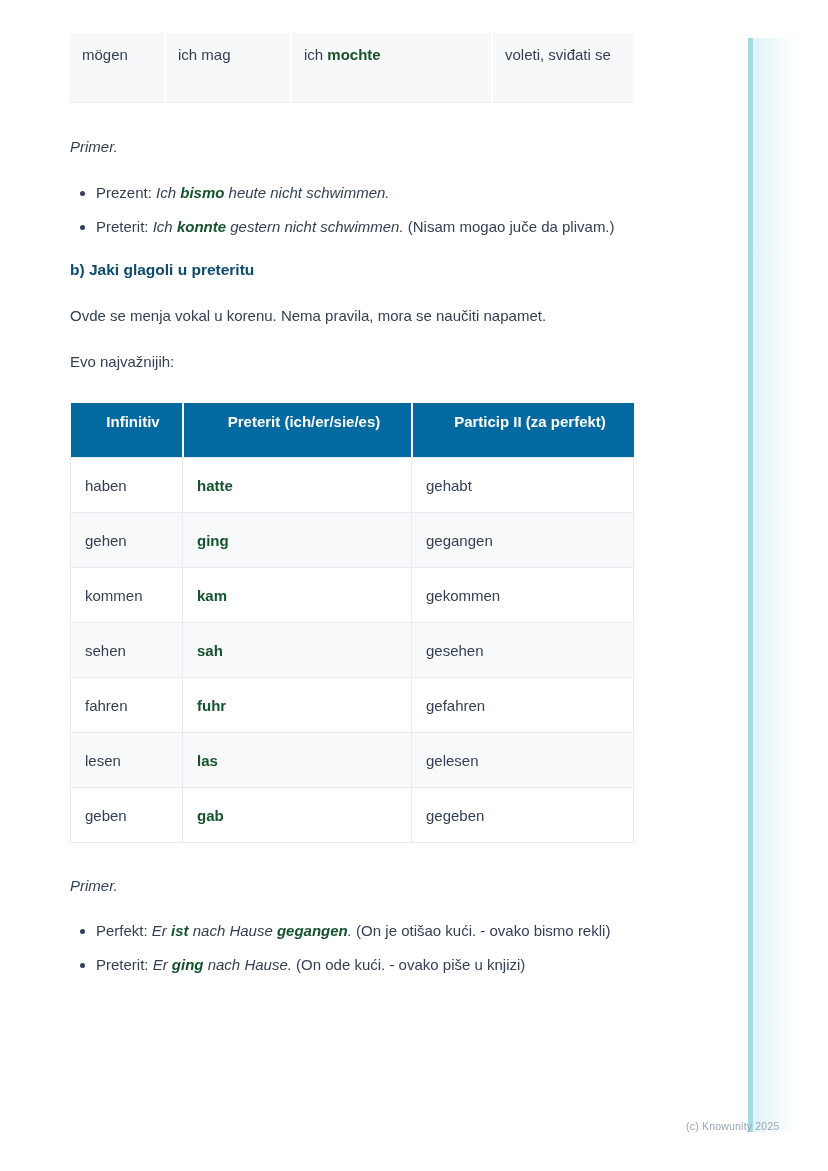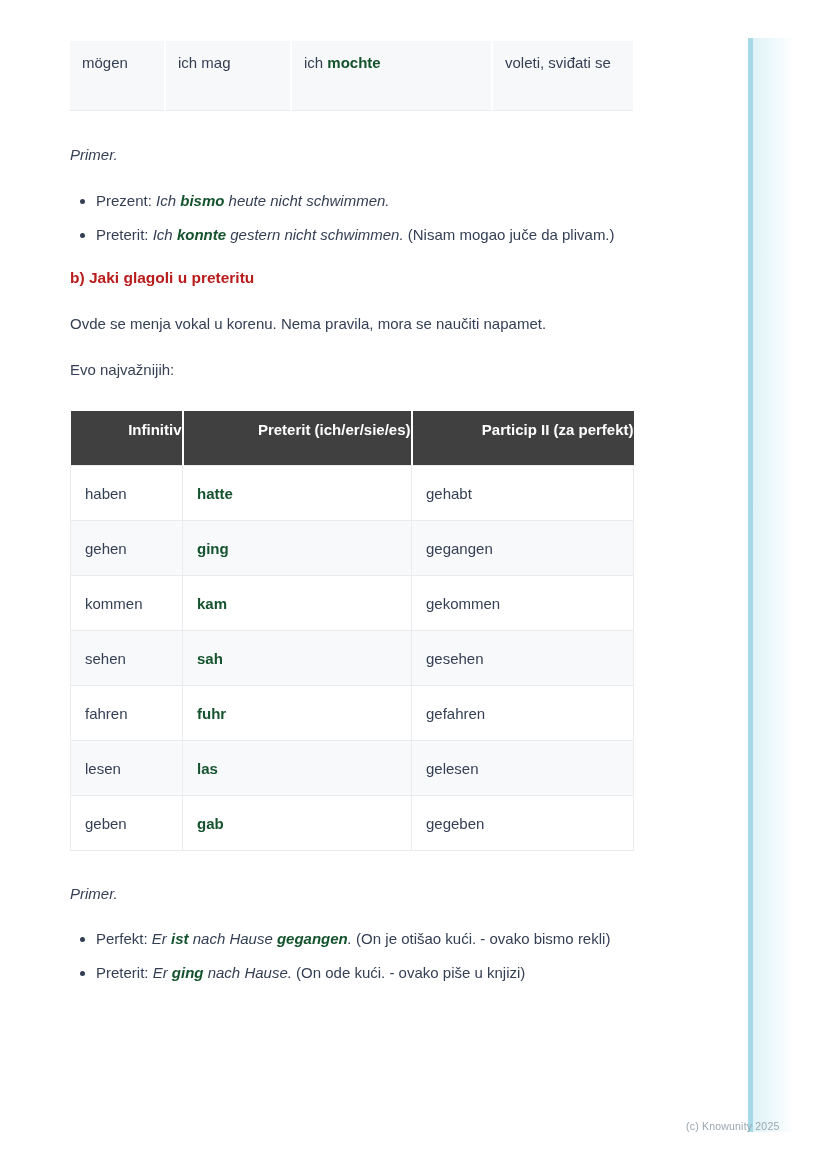--- a/index.html
+++ b/index.html
@@ -13,49 +13,49 @@
     font-size:15px;
   }
   .accent-strip{
     position:absolute;left:748px;top:38px;width:5px;height:1094px;
     background:#a5d9e6;z-index:1;
   }
   .accent-bar{
     position:absolute;left:753px;top:38px;width:42px;height:1094px;
     background:linear-gradient(to right,#def2f7,#ffffff);z-index:1;
   }
-  .content{position:absolute;left:70px;top:8px;width:563px;z-index:2;}
+  .content{position:absolute;left:70px;top:0;width:563px;z-index:2;}
 
   
   table{border-collapse:collapse;}
   .top-table{width:563px;margin-top:33px;table-layout:fixed;}
   .top-table td{
     background:#f7f8f9;
     vertical-align:top;
     padding:9px 12px;
     line-height:25px;
     border-right:2px solid #ffffff;
     border-bottom:1px solid #e9ebef;
     height:69px;box-sizing:border-box;
   }
   .top-table td:last-child{border-right:none;}
 
   .primer{margin:33px 0 0;font-style:italic;line-height:22px;}
   ul.bullets{margin:21px 0 0;padding:0 0 0 26px;}
   ul.bullets li{line-height:28px;margin:0 0 6px 0;}
   .b{font-weight:bold;color:#14532d;}
   .i{font-style:italic;}
-  h3.subheading{margin:18px 0 0;font-size:15.5px;line-height:22px;color:#b91c1c;font-weight:bold;}
+  h3.subheading{margin:18px 0 0;font-size:15.5px;line-height:22px;color:#0c4a6e;font-weight:bold;}
   p.body-text{margin:24px 0 0;line-height:22px;}
 
   
   .verb-table{width:563px;margin-top:30px;table-layout:fixed;}
   .verb-table th{
-    background:#404040;color:#ffffff;
-    font-weight:bold;text-align:right;
+    background:#0369a1;color:#ffffff;
+    font-weight:bold;text-align:center;
     height:55px;padding:0 0 16px 14px;box-sizing:border-box;
     border-left:2px solid #ffffff;font-size:15px;
   }
   .verb-table th:first-child{border-left:none;}
   .verb-table td{
     height:55px;padding:0 0 0 14px;box-sizing:border-box;
     border:1px solid #e9ebef;background:#ffffff;
   }
   .verb-table tbody tr:nth-child(even) td{background:#f8f9fb;}
   .col-1{width:112px;}

